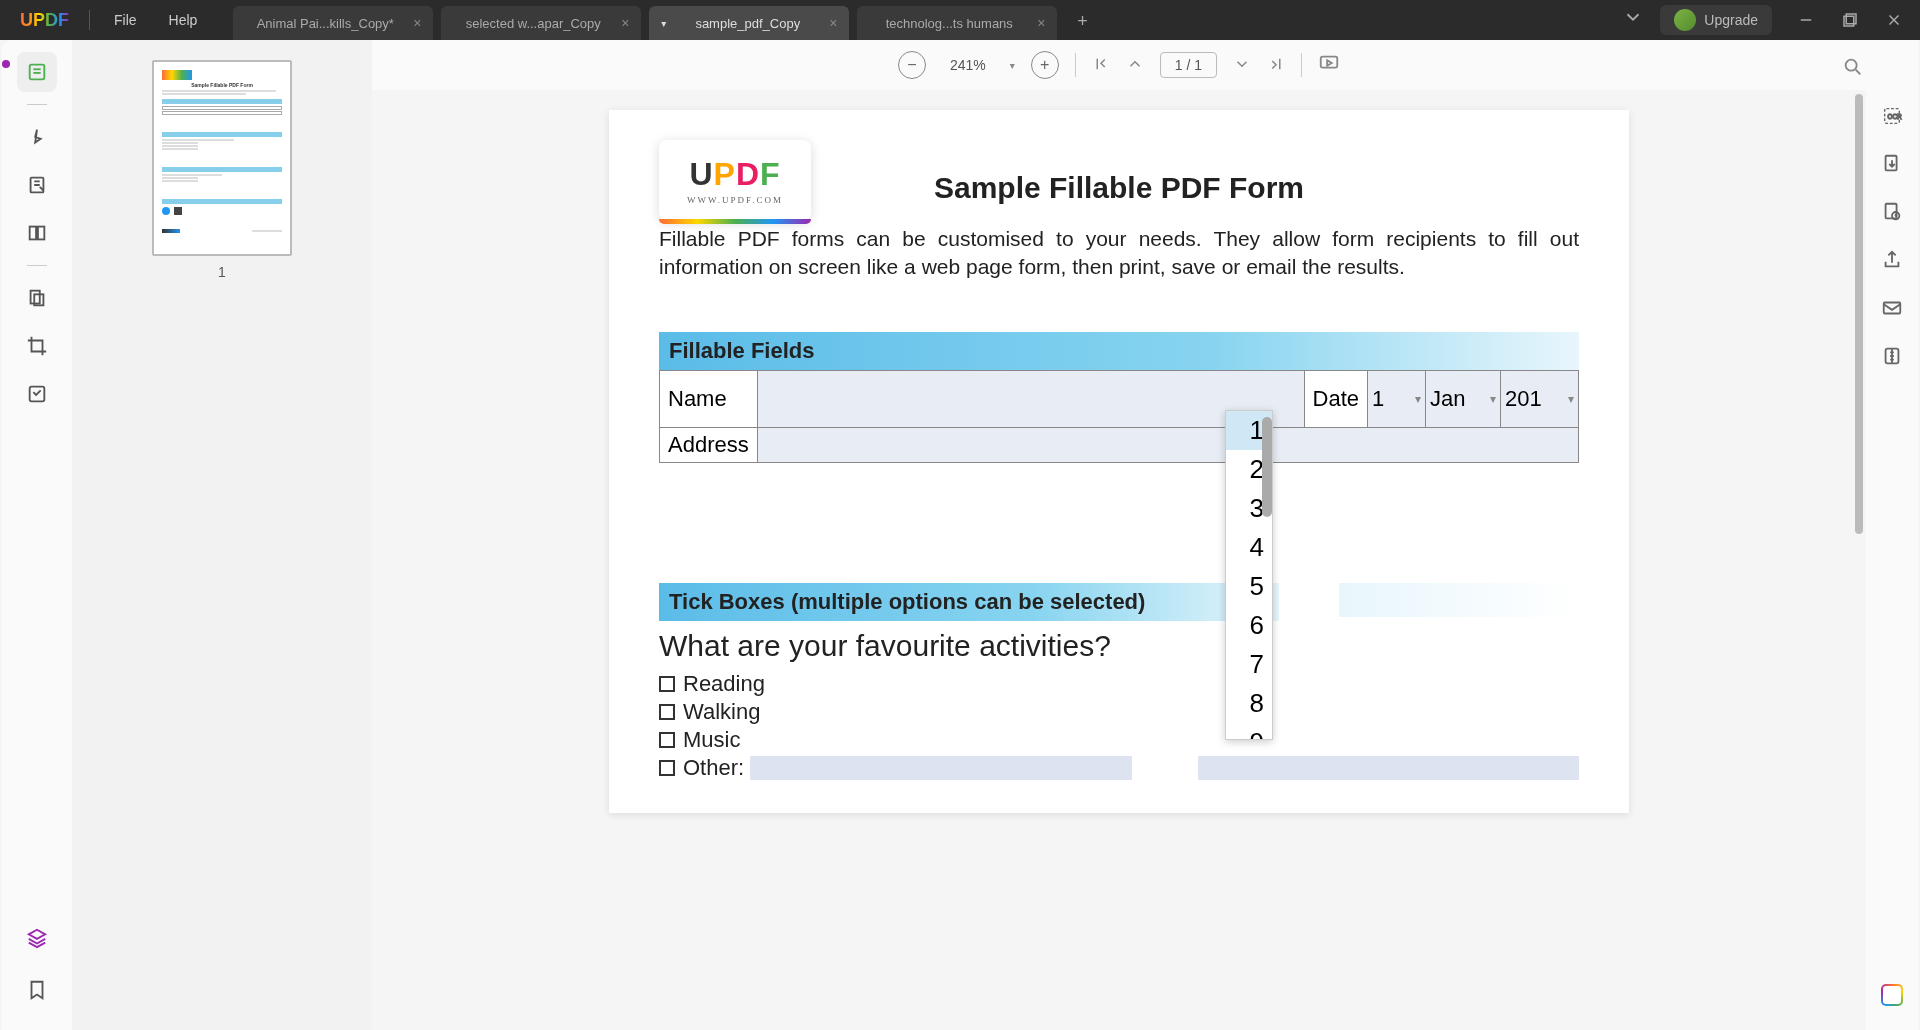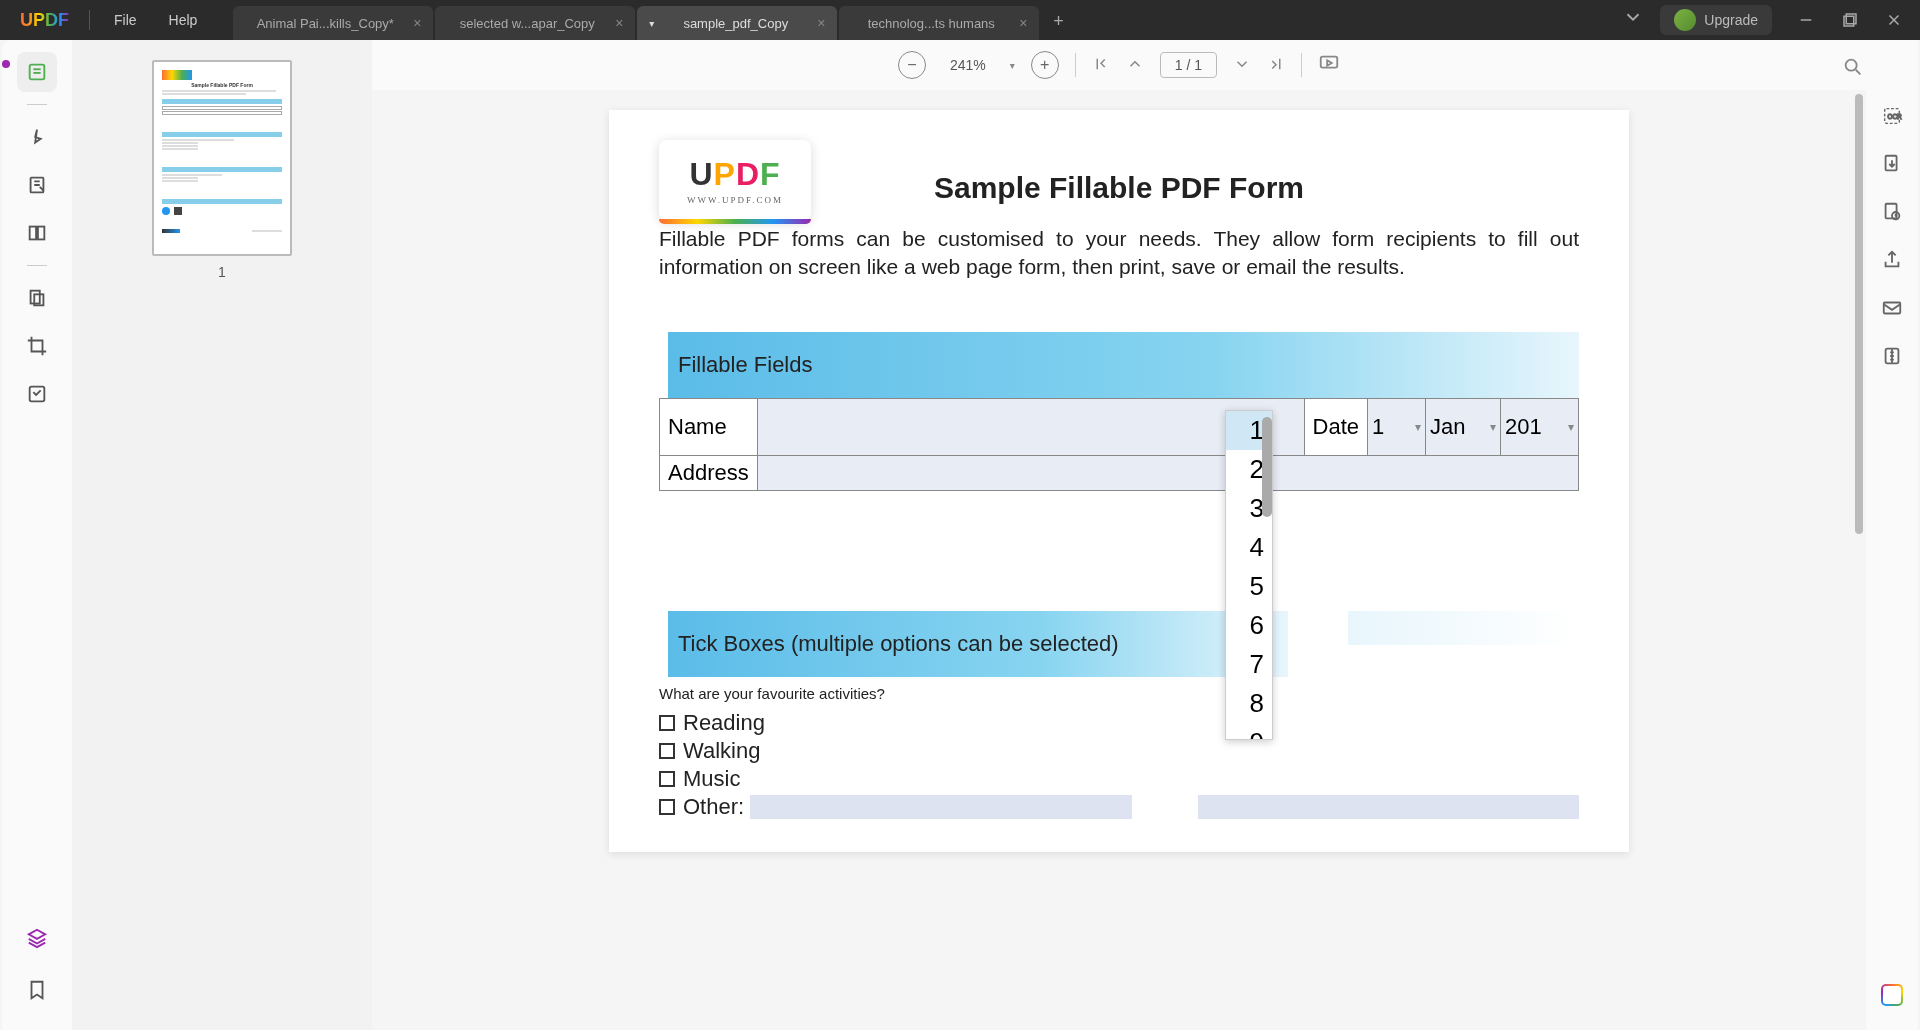--- a/index.html
+++ b/index.html
@@ -52,21 +52,21 @@
       align-items: flex-end;
     }
     .tab {
       display: flex;
       align-items: center;
       padding: 8px 12px;
       background: #3a3a3a;
       color: #aaa;
       font-size: 13px;
       border-radius: 6px 6px 0 0;
-      margin-right: 2px;
+      margin-right: 8px;
       min-width: 200px;
       max-width: 210px;
       height: 34px;
       position: relative;
     }
     .tab.active {
       background: #4a4a4a;
       color: #ddd;
     }
     .tab-dropdown-indicator {
@@ -358,25 +358,24 @@
     }
     .doc-intro {
       font-size: 21px;
       color: #222;
       text-align: justify;
       line-height: 1.35;
       margin-bottom: 50px;
     }
     .section-header {
       background: linear-gradient(90deg, #5bbce8 0%, #87d4f0 60%, #e8f6fc 100%);
-      padding: 20px 10px;
+      padding: 6px 10px;
       font-size: 22px;
-      font-weight: normal;
+      font-weight: bold;
       color: #222;
-      margin-left: 9px;
     }
     .form-table {
       width: 100%;
       border-collapse: collapse;
     }
     .form-table td {
       border: 1.5px solid #888;
       padding: 4px 8px;
       font-size: 22px;
       background: #e8ecf5;
@@ -421,21 +420,21 @@
     .dropdown-scrollbar {
       position: absolute;
       right: 0;
       top: 6px;
       width: 10px;
       height: 100px;
       background: #aaa;
       border-radius: 5px;
     }
     .section-question {
-      font-size: 15px;
+      font-size: 30px;
       color: #222;
       margin: 8px 0;
     }
     .checkbox-row {
       display: flex;
       align-items: center;
       font-size: 22px;
       color: #222;
       margin: 2px 0;
     }

